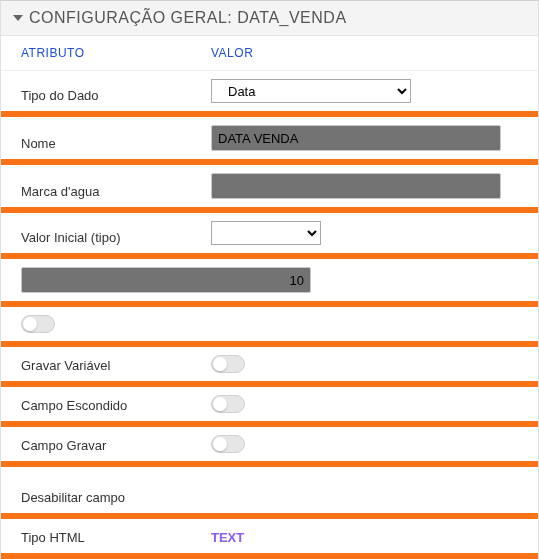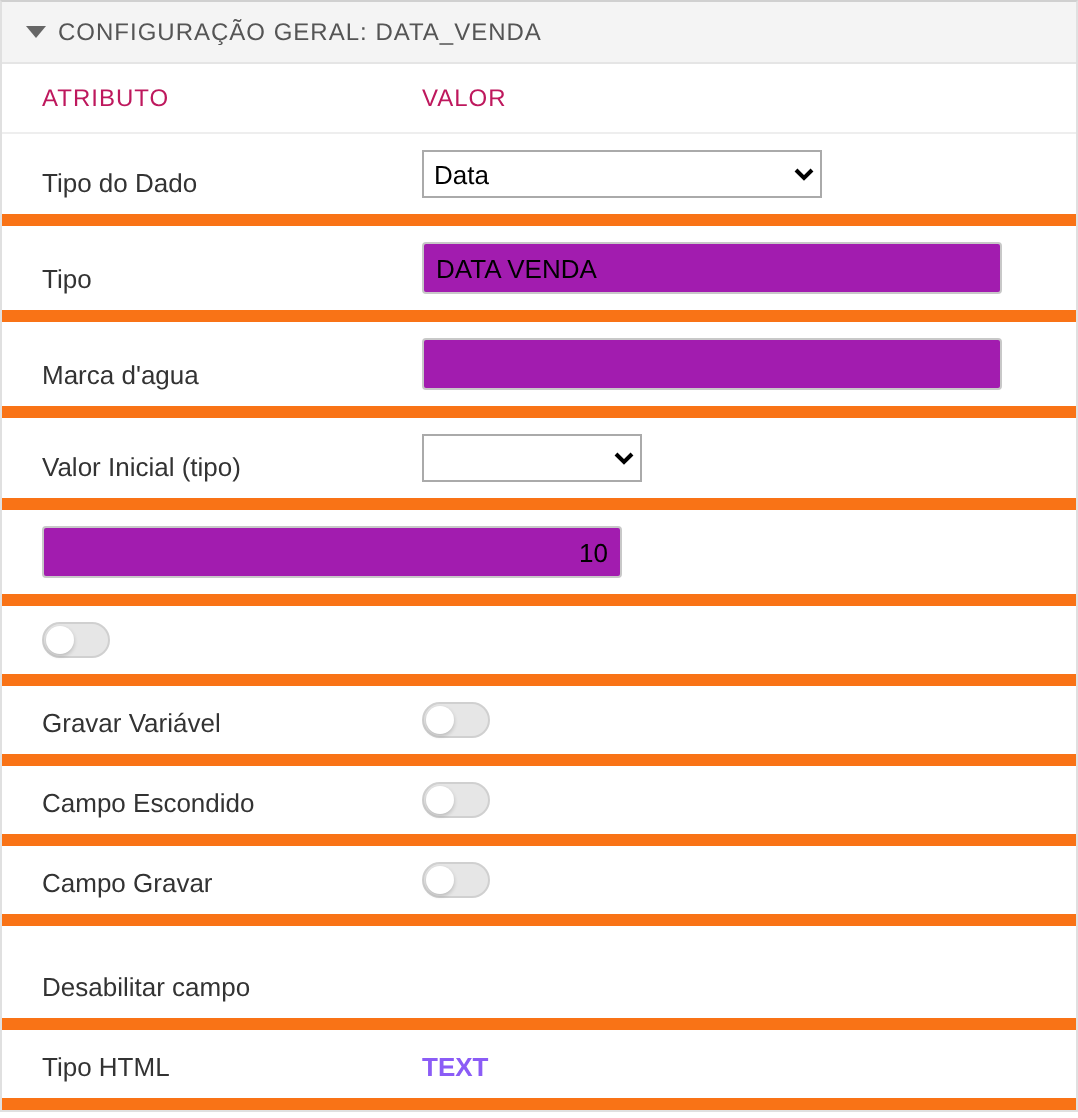--- a/index.html
+++ b/index.html
@@ -15,35 +15,35 @@
     border-top: 1px solid #d0d0d0;
   }
   .panel-header {
     background: #f4f4f4;
     padding: 8px 12px;
     border-bottom: 1px solid #e5e5e5;
     display: flex;
     align-items: center;
     gap: 6px;
     color: #555;
-    font-size: 12px;
+    font-size: 16px;
     letter-spacing: 0.5px;
   }
   .panel-header .tri {
     display: inline-block;
     width: 0; height: 0;
     border-left: 5px solid transparent;
     border-right: 5px solid transparent;
     border-top: 6px solid #666;
   }
   .col-headers {
     display: flex;
     padding: 10px 12px 10px 20px;
     border-bottom: 1px solid #eee;
-    color: #be185d;
+    color: #1d4ed8;
     font-size: 12px;
     letter-spacing: 0.5px;
   }
   .col-headers .c1 { width: 190px; }
   .row {
     display: flex;
     align-items: flex-end;
     padding: 8px 12px 8px 20px;
     border-bottom: 6px solid #f97316;
     min-height: 40px;
@@ -54,36 +54,36 @@
     font-size: 13px;
   }
   .row .value {
     flex: 1;
     display: flex;
     align-items: center;
   }
   select {
     font-family: inherit;
     font-size: 13px;
-    padding: 3px 1px;
+    padding: 3px 12px;
     border: 1px solid #aaa;
     background: #fff;
     height: 24px;
   }
   .sel-wide { width: 200px; }
   .sel-small { width: 110px; }
   input[type="text"] {
     font-family: inherit;
     font-size: 13px;
     padding: 4px 6px;
     border: 1px solid #c8c8c8;
     border-radius: 2px;
     height: 26px;
     width: 290px;
-    background: #a21caf;
+    background: #737373;
   }
   .inp-medium { width: 220px; }
   .inp-num { width: 70px; text-align: right; padding-right: 8px; }
   .toggle {
     position: relative;
     width: 34px;
     height: 18px;
     background: #e6e6e6;
     border-radius: 10px;
     border: 1px solid #d0d0d0;
@@ -121,21 +121,21 @@
   <div class="row">
     <div class="label">Tipo do Dado</div>
     <div class="value">
       <select class="sel-wide">
         <option>Data</option>
       </select>
     </div>
   </div>
 
   <div class="row">
-    <div class="label">Tipo</div>
+    <div class="label">Nome</div>
     <div class="value">
       <input type="text" value="DATA VENDA" style="">
     </div>
   </div>
 
   <div class="row">
     <div class="label">Marca d'agua</div>
     <div class="value">
       <input type="text" value="" style="">
     </div>

